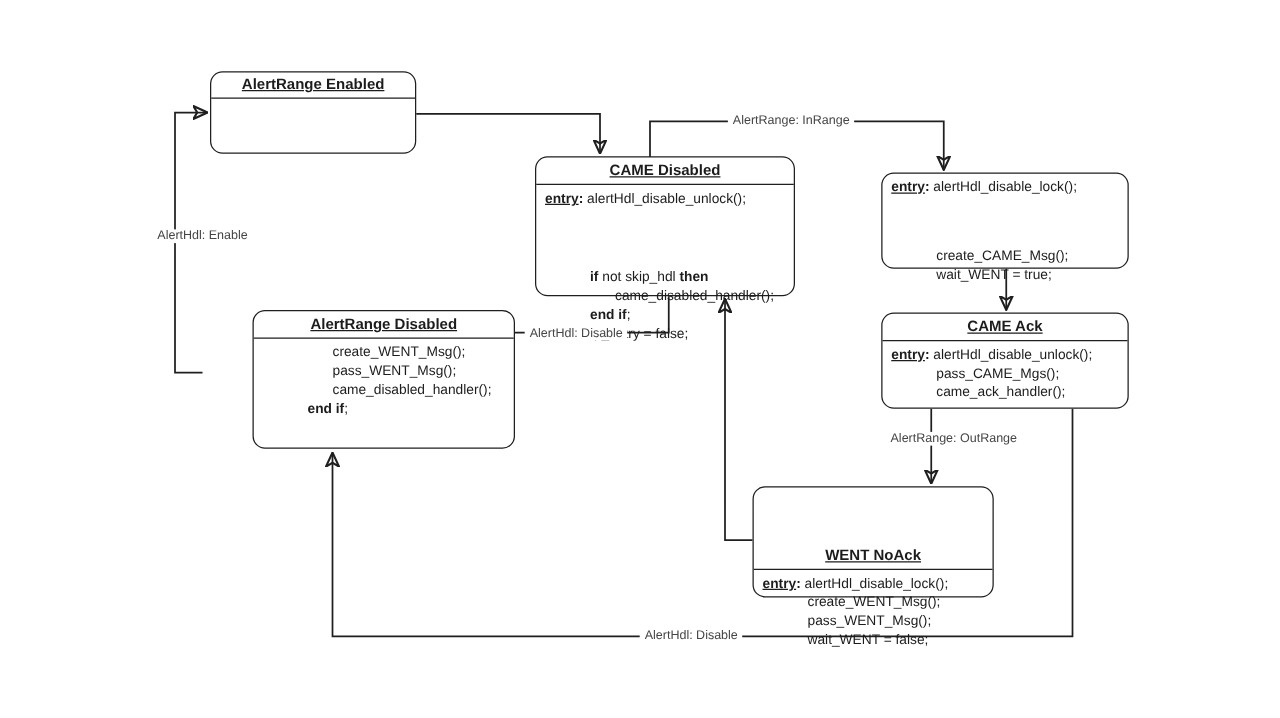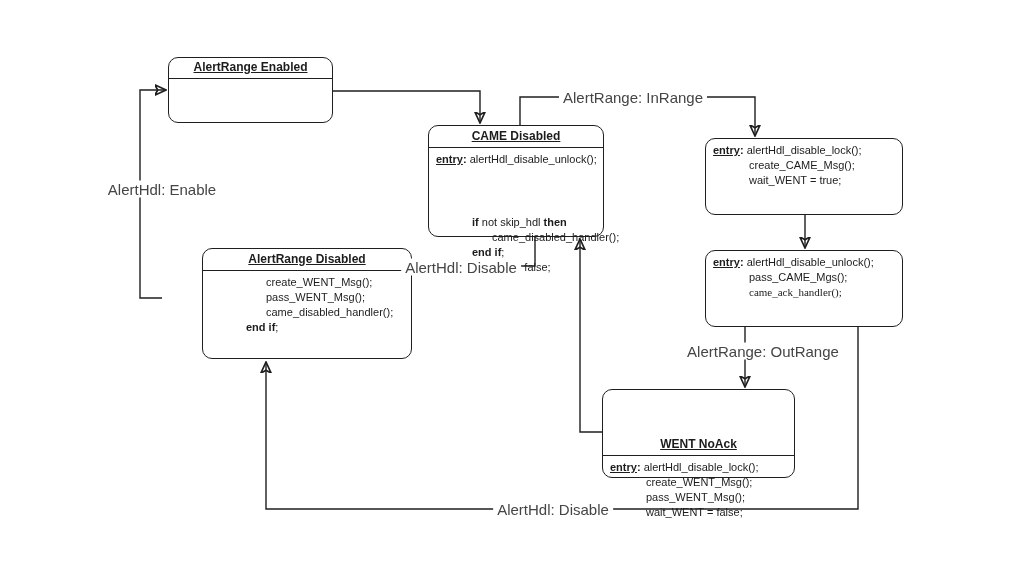--- a/index.html
+++ b/index.html
@@ -55,21 +55,21 @@
     line-height: 15px;
     white-space: nowrap;
   }
   .code-line .b { font-weight: 700; }
   .code-line .u { text-decoration: underline; }
   .edge-label {
     position: absolute;
     transform: translate(-50%, -50%);
     background: #ffffff;
     padding: 0 4px;
-    font-size: 15px;
+    font-size: 10px;
     color: #454545;
     white-space: nowrap;
   }
 </style>
 </head>
 <body>
 
 <div id="canvas">
 
   <svg id="edges" width="1024" height="574" viewBox="0 0 1024 574">
@@ -85,42 +85,43 @@
     <path d="M 745 327 L 745 387" marker-end="url(#arrow)"></path>
     <path d="M 602 432 L 580 432 L 580 239" marker-end="url(#arrow)"></path>
     <path d="M 535 237 L 535 266 L 374 266" marker-end="url(#arrow)"></path>
     <path d="M 858 327 L 858 509 L 266 509 L 266 362" marker-end="url(#arrow)"></path>
   </svg>
 
   <div id="states">
       <div class="state" style="left: 168px; top: 57px; width: 165px; height: 66px;">
         <div class="state-title" style="height: 21px; line-height: 19px;"><span class="tu">AlertRange Enabled</span></div>
       </div>
-      <div class="state" style="left: 428px; top: 125px; width: 176px; height: 112px;">
+      <div class="state" style="left: 428px; top: 125px; width: 208px; height: 112px;">
         <div class="state-title" style="height: 22px; line-height: 20px;"><span class="tu">CAME Disabled</span></div>
         <div class="state-body">
           <div class="code-line" style="padding-left: 0px;"><span class="b u">entry</span><span class="b">: </span><span>alertHdl_disable_unlock();</span></div>
           <div class="code-line" style="padding-left: 36px; margin-top: 48px;"><span class="b">if</span><span> not skip_hdl </span><span class="b">then</span></div>
           <div class="code-line" style="padding-left: 56px;"><span>came_disabled_handler();</span></div>
           <div class="code-line" style="padding-left: 36px;"><span class="b">end if</span><span>;</span></div>
           <div class="code-line" style="padding-left: 0px;"><span class="b u">exit</span><span class="b">: </span><span>skip_entry = false;</span></div>
         </div>
       </div>
       <div class="state" style="left: 705px; top: 138px; width: 198px; height: 77px;">
         <div class="state-body">
           <div class="code-line" style="padding-left: 0px;"><span class="b u">entry</span><span class="b">: </span><span>alertHdl_disable_lock();</span></div>
-          <div class="code-line" style="padding-left: 36px;"><span>create_CAME_Msg();</span></div>
+          <div class="code-line" style="padding-left: 36px; margin-top: 40px;"><span>create_CAME_Msg();</span></div>
           <div class="code-line" style="padding-left: 36px;"><span>wait_WENT = true;</span></div>
         </div>
       </div>
       <div class="state" style="left: 705px; top: 250px; width: 198px; height: 77px;">
+        <div class="state-title" style="height: 22px; line-height: 20px;"><span class="tu">CAME Ack</span></div>
         <div class="state-body">
           <div class="code-line" style="padding-left: 0px;"><span class="b u">entry</span><span class="b">: </span><span>alertHdl_disable_unlock();</span></div>
           <div class="code-line" style="padding-left: 36px;"><span>pass_CAME_Mgs();</span></div>
-          <div class="code-line" style="padding-left: 36px; font-family: Liberation Serif, serif;"><span>came_ack_handler();</span></div>
+          <div class="code-line" style="padding-left: 36px;"><span>came_ack_handler();</span></div>
         </div>
       </div>
       <div class="state" style="left: 162px; top: 248px; width: 210px; height: 111px; margin-left: 40px;">
         <div class="state-title" style="height: 22px; line-height: 20px;"><span class="tu">AlertRange Disabled</span></div>
         <div class="state-body">
           <div class="code-line" style="padding-left: 56px;"><span>create_WENT_Msg();</span></div>
           <div class="code-line" style="padding-left: 56px;"><span>pass_WENT_Msg();</span></div>
           <div class="code-line" style="padding-left: 56px;"><span>came_disabled_handler();</span></div>
           <div class="code-line" style="padding-left: 36px;"><span class="b">end if</span><span>;</span></div>
         </div>

